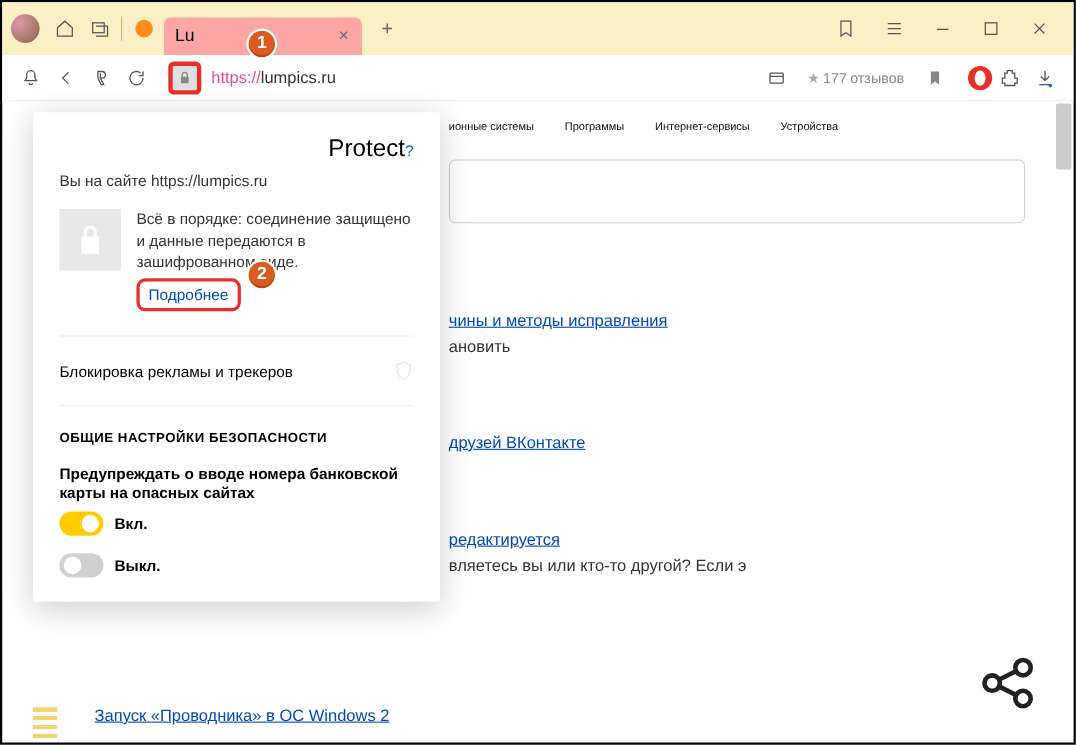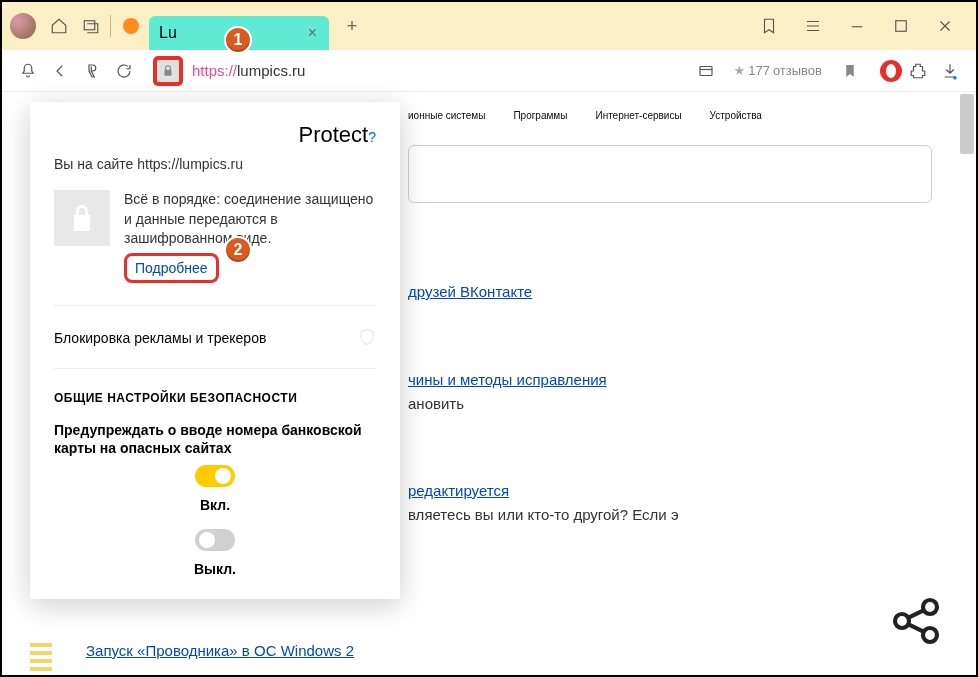--- a/index.html
+++ b/index.html
@@ -3,21 +3,21 @@
 <meta charset="utf-8">
 <style>
 * { box-sizing: border-box; margin: 0; padding: 0; }
 body { font-family: Arial, sans-serif; background: #fff; width: 978px; height: 677px; position: relative; overflow: hidden; border: 2px solid #000; }
 
 .titlebar { height: 48px; background: #fbefc5; display: flex; align-items: center; padding: 0 8px; position: relative; }
 .avatar { width: 26px; height: 26px; border-radius: 50%; background: radial-gradient(circle at 30% 30%, #d9a, #864); margin-right: 10px; }
 .tb-icon { width: 26px; height: 26px; display: flex; align-items: center; justify-content: center; color: #555; cursor: pointer; margin-right: 6px; }
 .tb-icon svg { width: 18px; height: 18px; stroke: #555; fill: none; stroke-width: 1.5; }
 .orange-dot { width: 16px; height: 16px; border-radius: 50%; background: #ff8c1a; margin-left: 6px; margin-right: 10px; }
-.tab { display: flex; align-items: center; background: #5eead4; height: 34px; padding: 0 12px 0 10px; border-radius: 6px 6px 0 0; align-self: flex-end; min-width: 180px; position: relative; }
+.tab { display: flex; align-items: center; background: #fca5a5; height: 34px; padding: 0 12px 0 10px; border-radius: 6px 6px 0 0; align-self: flex-end; min-width: 180px; position: relative; }
 .tab-close { margin-left: auto; cursor: pointer; color: #666; padding-left: 10px; }
 .tab-new { width: 30px; height: 30px; display: flex; align-items: center; justify-content: center; color: #666; cursor: pointer; margin-left: 8px; font-size: 18px; }
 .win-controls { margin-left: auto; display: flex; gap: 18px; padding-right: 10px; }
 .win-controls .tb-icon { margin: 0; }
 
 .toolbar { height: 42px; background: #fff; display: flex; align-items: center; padding: 0 10px; border-bottom: 1px solid #eee; }
 .tool-btn { width: 32px; height: 32px; display: flex; align-items: center; justify-content: center; color: #555; cursor: pointer; }
 .tool-btn svg { width: 18px; height: 18px; stroke: #555; fill: none; stroke-width: 1.6; }
 .addr { flex: 1; display: flex; align-items: center; height: 34px; padding: 0 8px; margin: 0 6px; border-radius: 4px; font-size: 15px; color: #333; }
 .addr-lock { width: 28px; height: 28px; background: #e0e0e0; border-radius: 4px; display: flex; align-items: center; justify-content: center; border: 3px solid #e7302a; box-shadow: 0 0 0 1px #e7302a; }
@@ -52,21 +52,21 @@
 .pp-lock-box svg { width: 26px; height: 30px; fill: #fff; }
 .pp-status-text { font-size: 14px; color: #333; line-height: 1.4; }
 .pp-more { display: inline-block; margin-top: 4px; color: #0049b7; font-size: 14px; cursor: pointer; border: 3px solid #e7302a; border-radius: 8px; padding: 4px 8px; }
 .pp-divider { height: 1px; background: #eee; margin: 22px 0; }
 .pp-section-row { display: flex; align-items: flex-end; justify-content: space-between; font-size: 14px; }
 .pp-shield { width: 18px; height: 18px; opacity: .35; }
 .pp-configure { color: #0049b7; font-size: 14px; margin-top: 4px; cursor: pointer; }
 .pp-heading { font-size: 12px; font-weight: bold; letter-spacing: .5px; margin-bottom: 14px; }
 .toggle-row { margin-top: 16px; font-weight: bold; }
 .toggle-label { font-size: 14px; line-height: 1.3; margin-bottom: 8px; }
-.toggle { display: flex; align-items: center; gap: 10px; flex-direction: column; }
+.toggle { display: flex; align-items: center; gap: 10px; }
 .switch { width: 40px; height: 22px; border-radius: 11px; position: relative; cursor: pointer; flex-shrink: 0; }
 .switch.on { background: #ffcc00; }
 .switch.off { background: #d0d0d0; }
 .switch::after { content: ''; position: absolute; width: 16px; height: 16px; border-radius: 50%; background: #fff; top: 3px; }
 .switch.on::after { right: 4px; }
 .switch.off::after { left: 4px; }
 .switch-text { font-size: 14px; }
 
 .badge { position: absolute; width: 28px; height: 28px; border-radius: 50%; background: #da5a1f; border: 2px solid #fff; color: #fff; font-weight: bold; font-size: 16px; display: flex; align-items: center; justify-content: center; box-shadow: inset 0 -2px 0 rgba(0,0,0,.2); z-index: 30; }
 .badge-1 { left: 222px; top: 24px; }
@@ -192,25 +192,25 @@
 
 <div class="content">
   <div class="nav">
     <span>ионные системы</span>
     <span>Программы</span>
     <span>Интернет-сервисы</span>
     <span>Устройства</span>
   </div>
   <div class="search-box"></div>
   <div class="article-links">
-    <div><span class="link">друзей ВКонтакте</span></div>
     <div>
       <span class="link">чины и методы исправления</span>
       <div class="sublink">ановить</div>
     </div>
+    <div><span class="link">друзей ВКонтакте</span></div>
     <div>
       <span class="link">редактируется</span>
       <div class="sublink">вляетесь вы или кто-то другой? Если э</div>
     </div>
   </div>
   <span class="link bottom-link">Запуск «Проводника» в ОС Windows 2</span>
   <div class="share">
     <svg viewBox="0 0 24 24">
         <circle cx="6" cy="12" r="3"></circle>
         <circle cx="18" cy="6" r="3"></circle>

